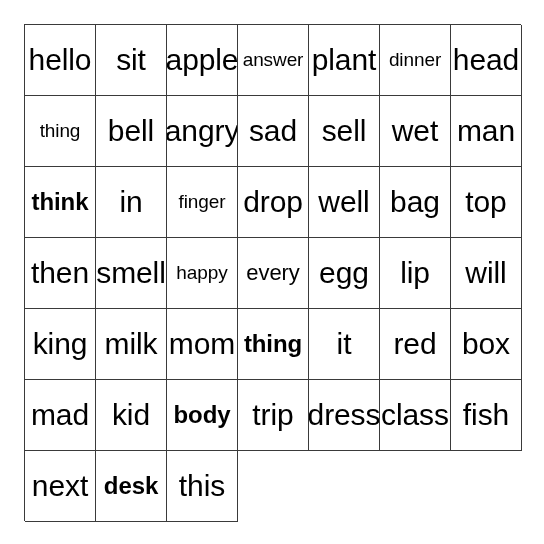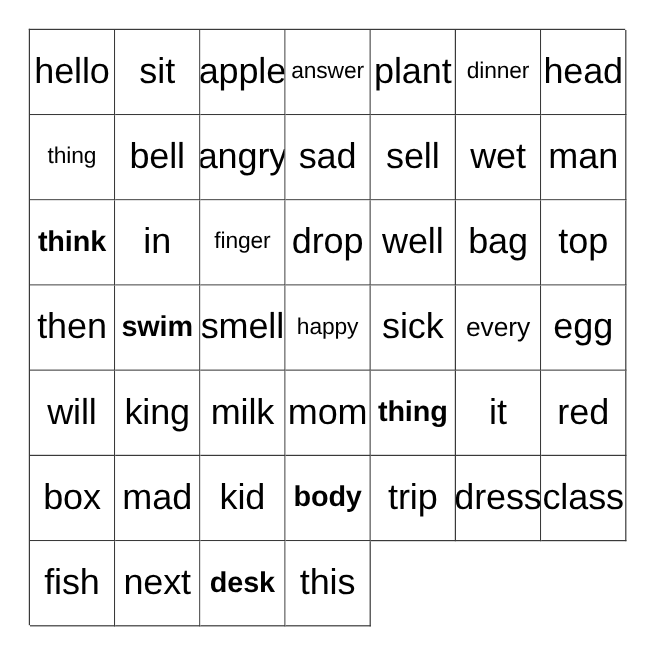--- a/index.html
+++ b/index.html
@@ -134,39 +134,36 @@
       </div>
       <div class="bingo-cell fs-xl">
         <span class="cell-text">bag</span>
       </div>
       <div class="bingo-cell fs-xl">
         <span class="cell-text">top</span>
       </div>
       <div class="bingo-cell fs-xl">
         <span class="cell-text">then</span>
       </div>
-      <div class="bingo-cell fs-lg">
-        <span class="cell-text">swim</span>
-      </div>
       <div class="bingo-cell fs-md">
         <span class="cell-text">smell</span>
       </div>
       <div class="bingo-cell fs-xs">
         <span class="cell-text">happy</span>
-      </div>
-      <div class="bingo-cell fs-xl">
-        <span class="cell-text">sick</span>
       </div>
       <div class="bingo-cell fs-sm">
         <span class="cell-text">every</span>
       </div>
       <div class="bingo-cell fs-xl">
         <span class="cell-text">egg</span>
       </div>
       <div class="bingo-cell fs-xl">
+        <span class="cell-text">lip</span>
+      </div>
+      <div class="bingo-cell fs-xl">
         <span class="cell-text">will</span>
       </div>
       <div class="bingo-cell fs-xl">
         <span class="cell-text">king</span>
       </div>
       <div class="bingo-cell fs-xl">
         <span class="cell-text">milk</span>
       </div>
       <div class="bingo-cell fs-xl">
         <span class="cell-text">mom</span>

